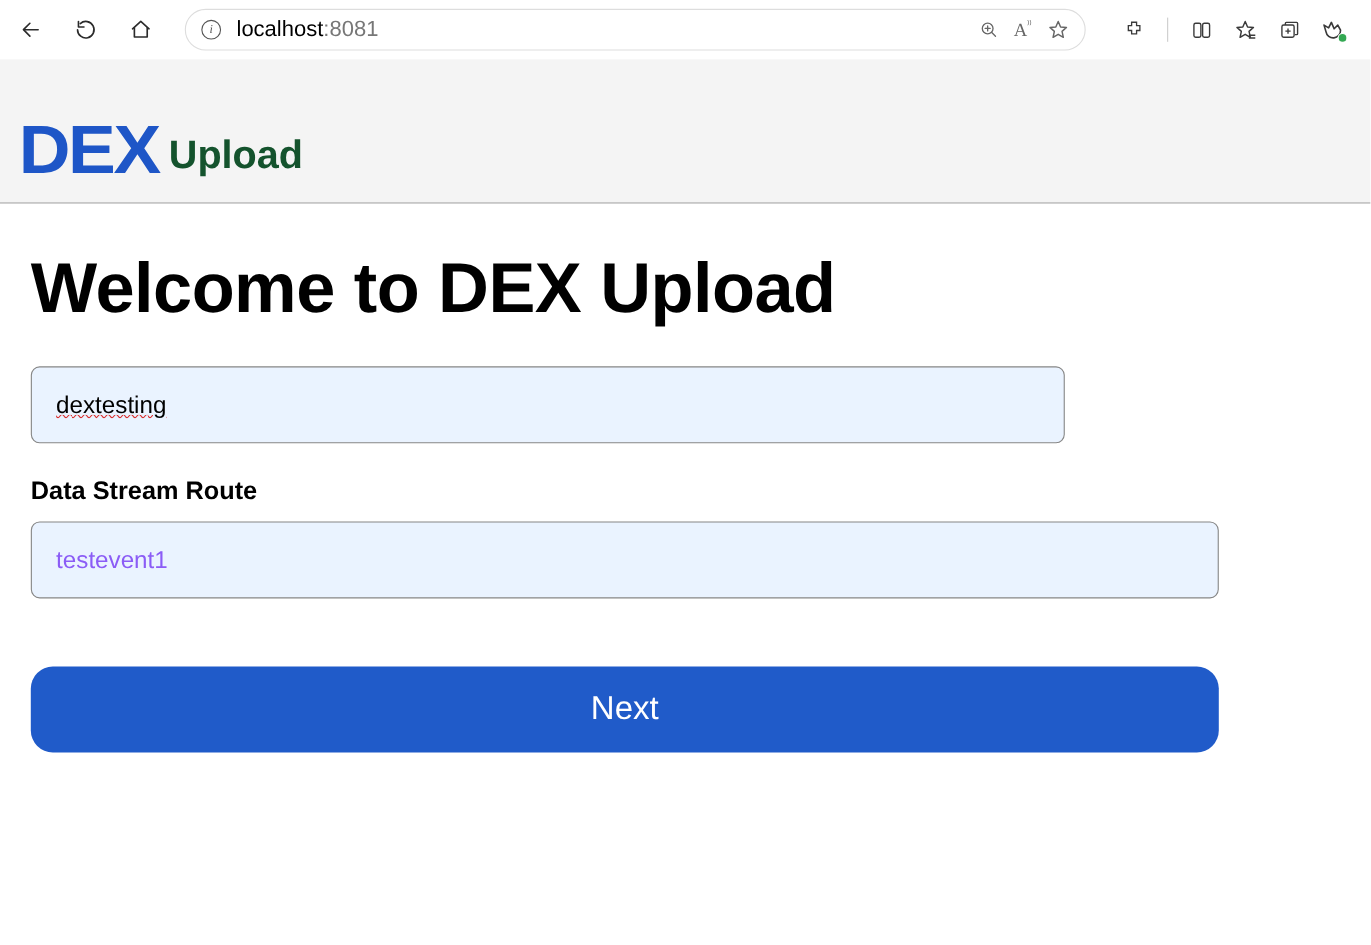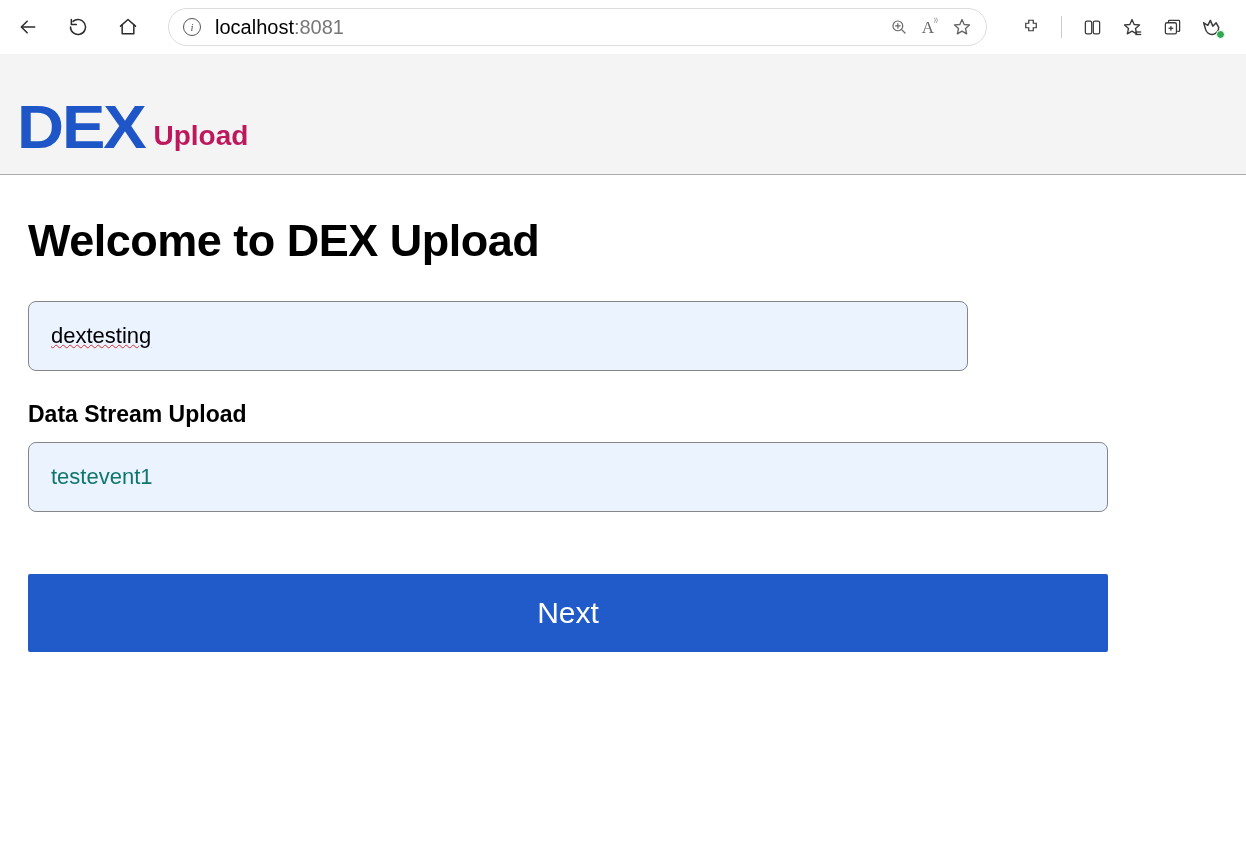--- a/index.html
+++ b/index.html
@@ -73,33 +73,33 @@
     font-weight: 900;
     font-size: 62px;
     color: #1e56c7;
     letter-spacing: -2px;
     line-height: 0.85;
     transform: scaleX(1.05);
   }
   .logo-sub {
     font-family: Arial, Helvetica, sans-serif;
     font-weight: 700;
-    font-size: 28px;
-    color: #be185d;
+    font-size: 36px;
+    color: #14532d;
     padding-bottom: 2px;
     margin-left: 4px;
     margin-top: 48px;
   }
 
   
   .main {
     padding: 40px 28px 40px 28px;
   }
   h1.title {
-    font-size: 45px;
+    font-size: 64px;
     font-weight: 800;
     margin-bottom: 34px;
     letter-spacing: -0.5px;
   }
   h2.subtitle {
     font-size: 30px;
     font-weight: 800;
     margin-bottom: 34px;
   }
   .field-label {
@@ -109,21 +109,21 @@
   }
   .field-input {
     width: 1080px;
     max-width: 100%;
     height: 70px;
     border: 1px solid #868686;
     border-radius: 8px;
     background: #eaf3ff;
     padding: 0 22px;
     font-size: 22px;
-    color: #0f766e;
+    color: #8b5cf6;
     outline: none;
     margin-bottom: 30px;
   }
   .spellerr {
     text-decoration-line: underline;
     text-decoration-style: wavy;
     text-decoration-color: #d92b2b;
     text-decoration-thickness: 1.2px;
   }
   .input-wrap { position:relative; width:940px; max-width:100%; }
@@ -135,21 +135,21 @@
     pointer-events:none;
     color:#000;
   }
   .next-btn {
     width: 1080px;
     max-width: 100%;
     height: 78px;
     background: #205bc9;
     color: #fff;
     border: none;
-    border-radius: 2px;
+    border-radius: 20px;
     font-size: 30px;
     font-weight: 400;
     cursor: pointer;
     margin-top: 32px;
   }
 
   svg { display:block; }
 </style>
 </head>
 <body>
@@ -246,18 +246,18 @@
   <div>
     <div class="input-wrap">
       <input class="field-input" type="text" style="color: transparent; caret-color: rgb(0, 0, 0);" value="dextesting">
       <div class="overlay-text">
           <span class="spellerr">dextesting</span>
         </div>
     </div>
   </div>
 
   <div>
-    <div class="field-label">Data Stream Upload</div>
+    <div class="field-label">Data Stream Route</div>
     <input class="field-input" type="text" value="testevent1" style="">
   </div>
 
   <button class="next-btn">Next</button>
 </div>
 
 </body></html>

